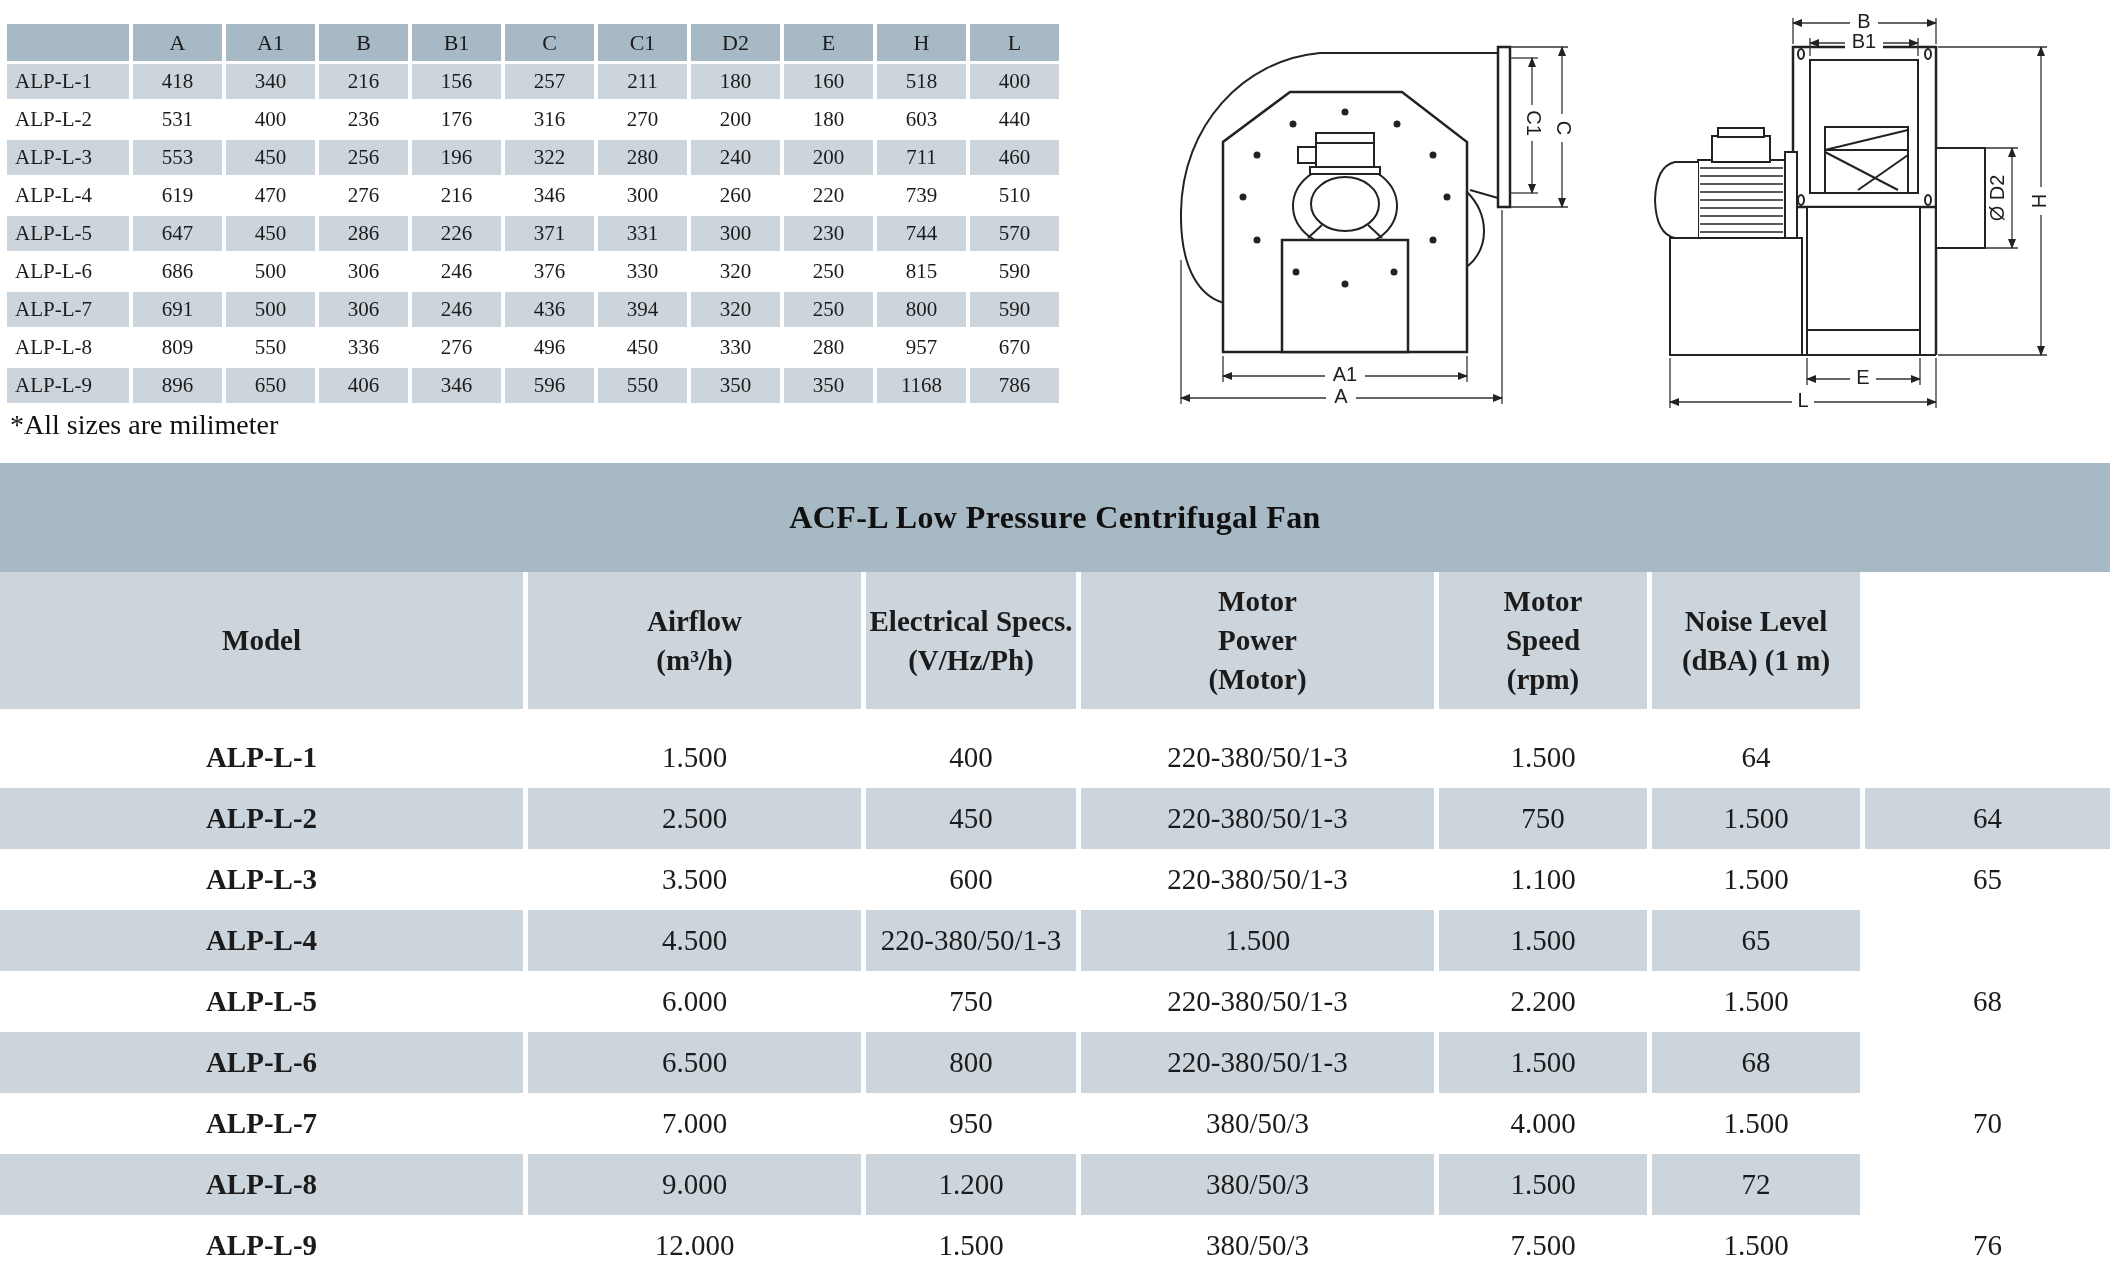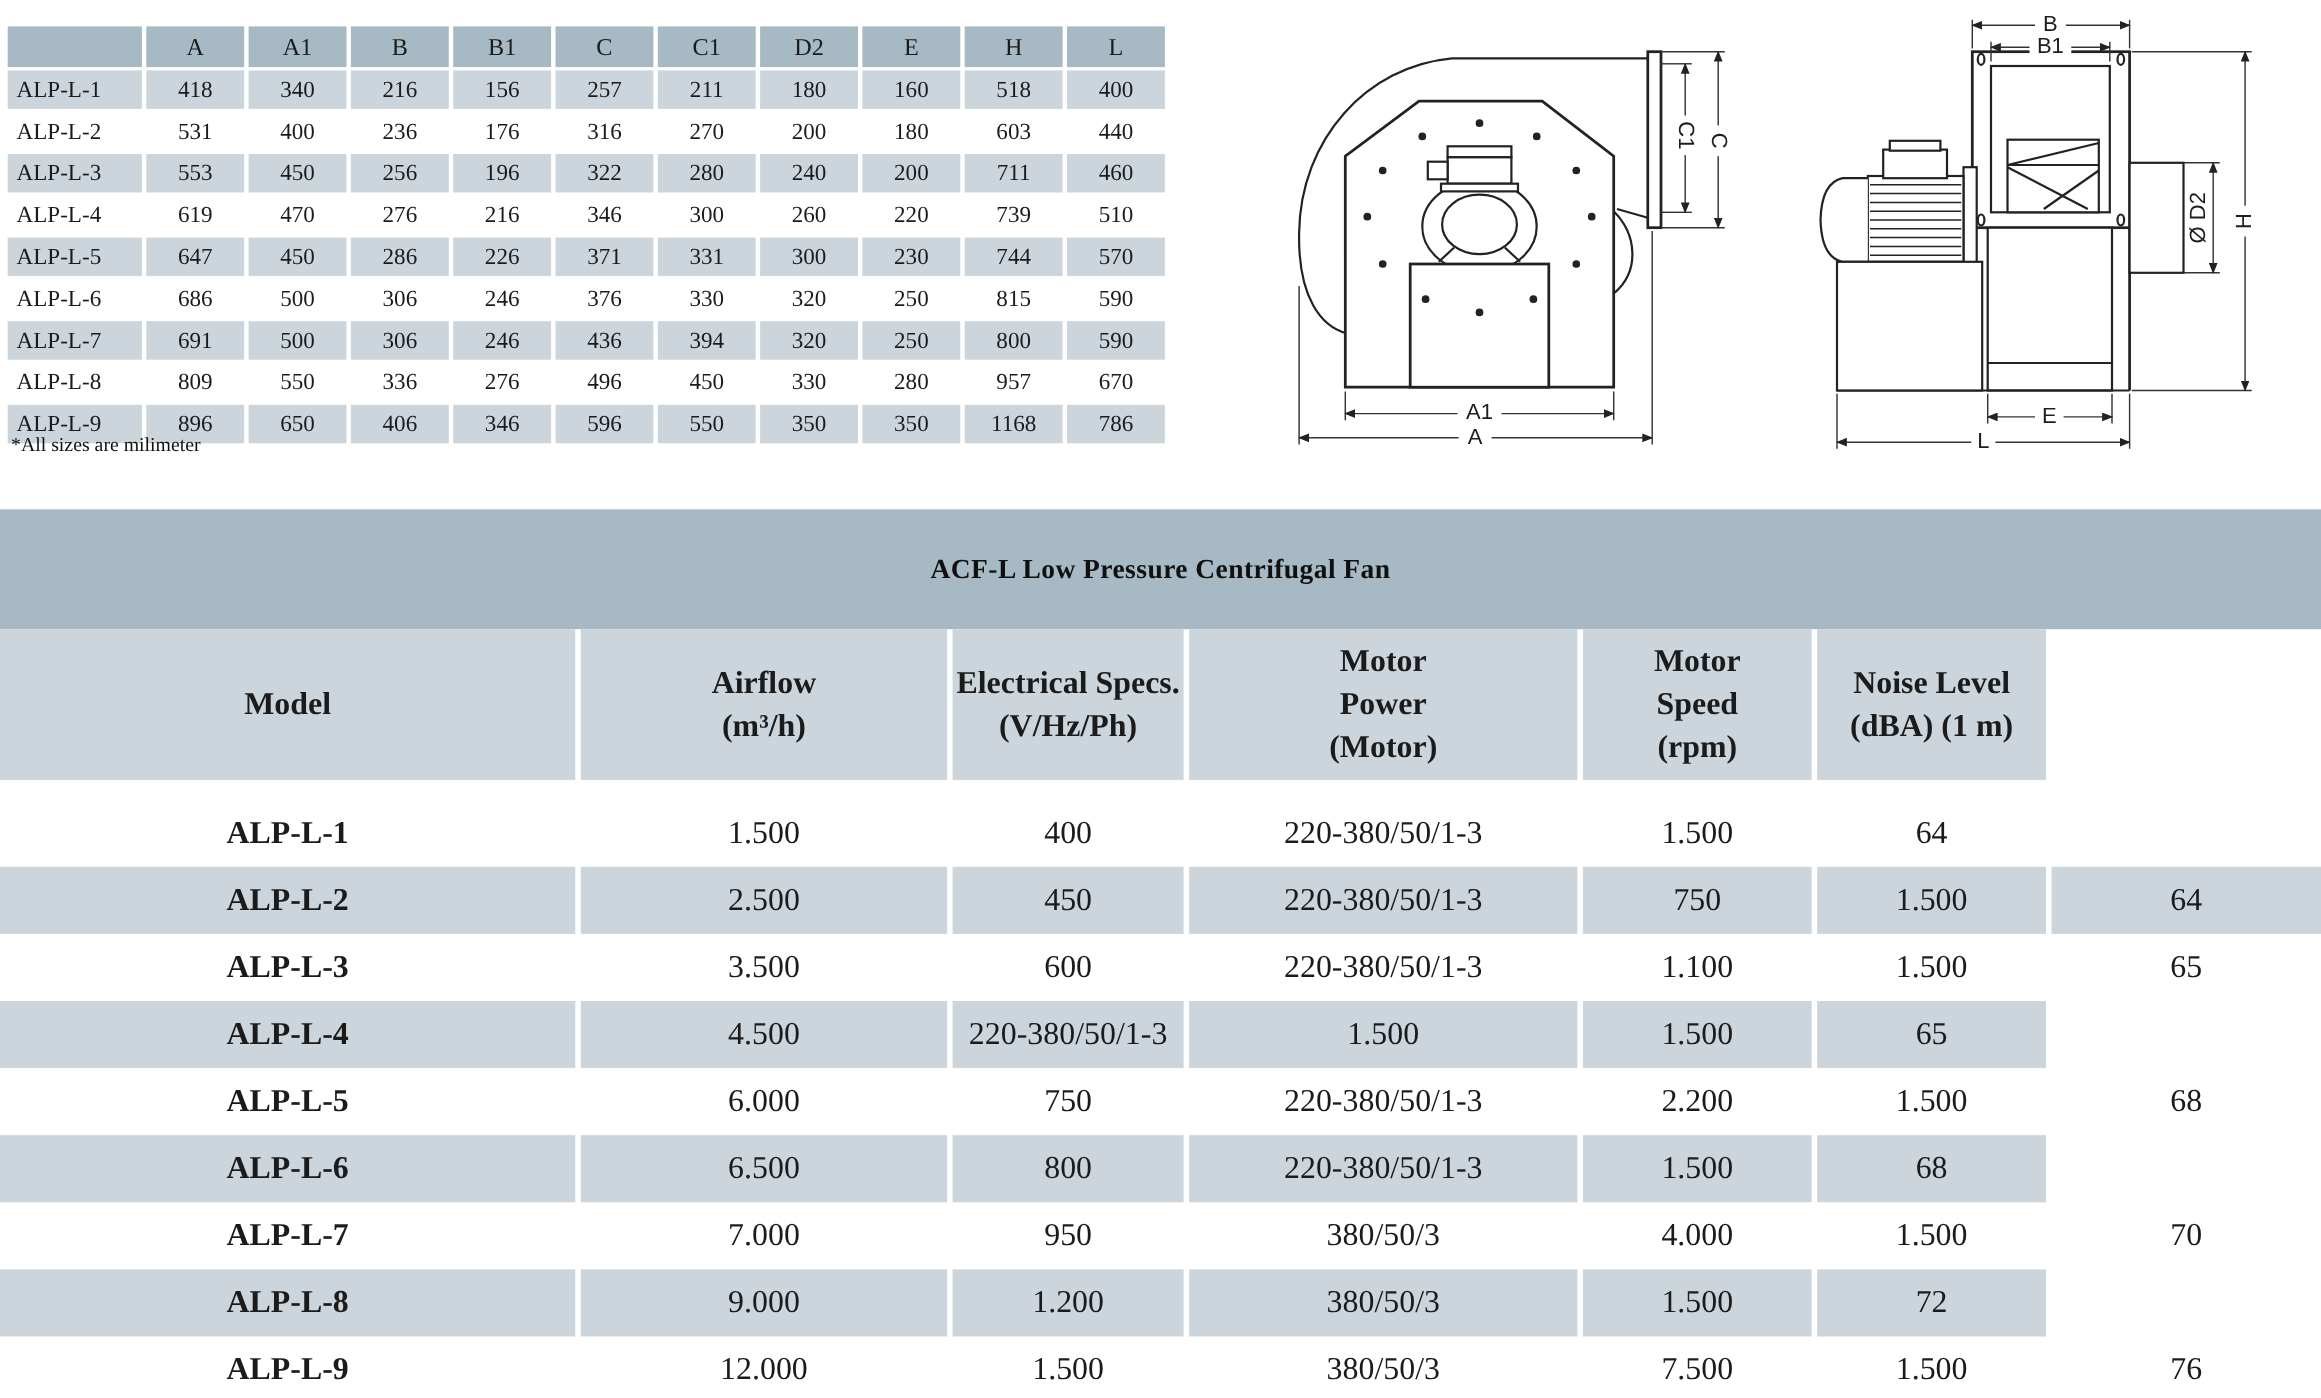--- a/index.html
+++ b/index.html
@@ -8,29 +8,29 @@
     font-family:"Liberation Serif","DejaVu Serif",serif;color:#1b1b1b;
   }
   
   .dim-table{position:absolute;left:3px;top:21px;border-collapse:separate;border-spacing:4px 3px;}
   .dim-table th{width:87px;height:35px;background:#a7b9c4;font-weight:400;font-size:22px;text-align:center;}
   .dim-table th.corner{width:120px;}
   .dim-table td{height:35px;font-size:21px;text-align:center;padding:0;}
   .dim-table td.label{text-align:left;padding-left:8px;}
   .dim-table tr.odd td{background:#ccd5db;}
   .dim-table tr.even td{background:#ffffff;}
-  .footnote{position:absolute;left:10px;top:394px;font-size:18px;color:#111;text-align:right;}
+  .footnote{position:absolute;left:10px;top:409px;font-size:28px;color:#111;text-align:right;}
   
   .front-view{position:absolute;left:1130px;top:0;}
   .side-view{position:absolute;left:1600px;top:0;}
   svg text{font-family:"Liberation Sans","DejaVu Sans",sans-serif;font-size:20px;fill:#1d1d1d;}
   
   .spec{position:absolute;left:0;top:463px;width:2110px;}
   .spec-title{height:109px;background:#a7b9c4;display:flex;align-items:center;justify-content:center;
-    font-size:25px;font-weight:700;letter-spacing:.4px;color:#101010;}
+    font-size:32px;font-weight:700;letter-spacing:.4px;color:#101010;}
   .spec-grid{display:grid;grid-template-columns:523px 333px 210px 353px 208px 208px 245px;column-gap:5px;}
   .spec-hcell{background:#ccd5db;height:137px;display:flex;flex-direction:column;align-items:center;
     justify-content:center;font-size:29px;font-weight:700;line-height:39px;text-align:center;}
   .spec-rows{margin-top:18px;}
   .spec-row{display:grid;grid-template-columns:523px 333px 210px 353px 208px 208px 245px;column-gap:5px;height:61px;}
   .spec-cell{display:flex;align-items:center;justify-content:center;font-size:29px;}
   .spec-cell.model{font-weight:700;}
   .spec-row.shaded .spec-cell{background:#ccd5db;}
 </style>
 </head>

